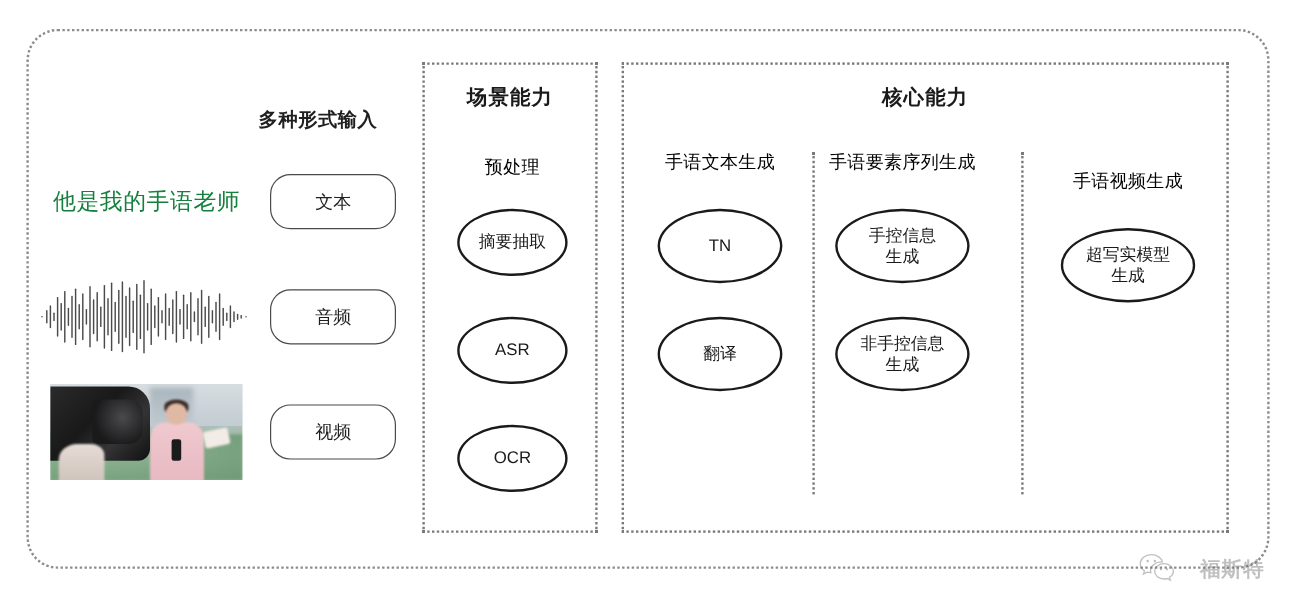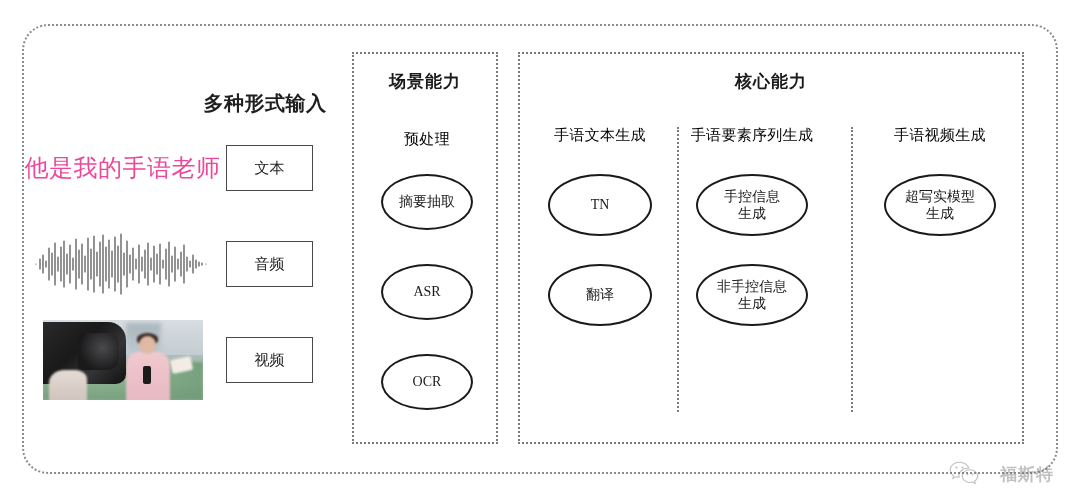--- a/index.html
+++ b/index.html
@@ -35,21 +35,21 @@
     top: 90px;
     width: 300px;
     height: 330px;
   }
   #input-panel-title {
     position: absolute;
     right: 0px;
     top: 0px;
     width: 130px;
     text-align: center;
-    font-size: 20px;
+    font-size: 16px;
     font-weight: bold;
     letter-spacing: 0.5px;
     color: #1f1f1f;
   }
 
   .input-row {
     position: absolute;
     left: 0;
     width: 300px;
     height: 80px;
@@ -61,37 +61,37 @@
   #row-video { top: 230px; }
 
   .input-media {
     width: 185px;
     display: flex;
     align-items: center;
     justify-content: center;
     height: 80px;
   }
   .input-btn {
-    width: 87px;
+    width: 105px;
     height: 46px;
     border: 1.5px solid #4a4a4a;
-    border-radius: 0;
+    border-radius: 17px;
     background: #ffffff;
     display: flex;
     align-items: center;
     justify-content: center;
     font-size: 15px;
     color: #1f1f1f;
     box-sizing: border-box;
     margin-left: 11px;
   }
 
   #sample-sentence {
-    font-size: 24px;
-    color: #ec4899;
+    font-size: 19px;
+    color: #15803d;
     white-space: nowrap;
     letter-spacing: 0.5px;
   }
 
   
   #waveform {
     width: 178px;
     height: 62px;
     display: block;
   }
@@ -166,21 +166,20 @@
     filter: blur(0.8px);
     transform: rotate(-12deg);
   }
 
   
   .section-box {
     position: absolute;
     border: 2px dotted #7a7a7a;
     box-sizing: border-box;
     background: transparent;
-    font-family: Liberation Serif, serif;
   }
   #scene-box { left: 352px; top: 52px; width: 146px; height: 392px; }
   #core-box  { left: 518px; top: 52px; width: 506px; height: 392px; }
 
   .section-title {
     position: absolute;
     top: 16px;
     left: 0;
     width: 100%;
     text-align: center;
@@ -229,21 +228,21 @@
   #scene-col { left: 0; width: 146px; }
   #scene-col .group-label { top: 4px; }
   .scene-ellipse { width: 92px; height: 56px; }
   #scene-e0 { top: 48px; }
   #scene-e1 { top: 138px; }
   #scene-e2 { top: 228px; }
 
   
   #core-col-0 { left: 2px;   width: 156px; }
   #core-col-1 { left = 0; left: 144px; width: 176px; }
-  #core-col-2 { left: 336px; width: 168px; }
+  #core-col-2 { left: 336px; width: 168px; margin-top: 16px; }
   .core-ellipse { width: 104px; height: 62px; }
   #core-col-1 .core-ellipse { width: 112px; }
   #core-col-2 .core-ellipse { width: 112px; }
   .ce-0 { top: 48px; }
   .ce-1 { top: 138px; }
 
   
   .core-divider {
     position: absolute;
     top: 73px;

